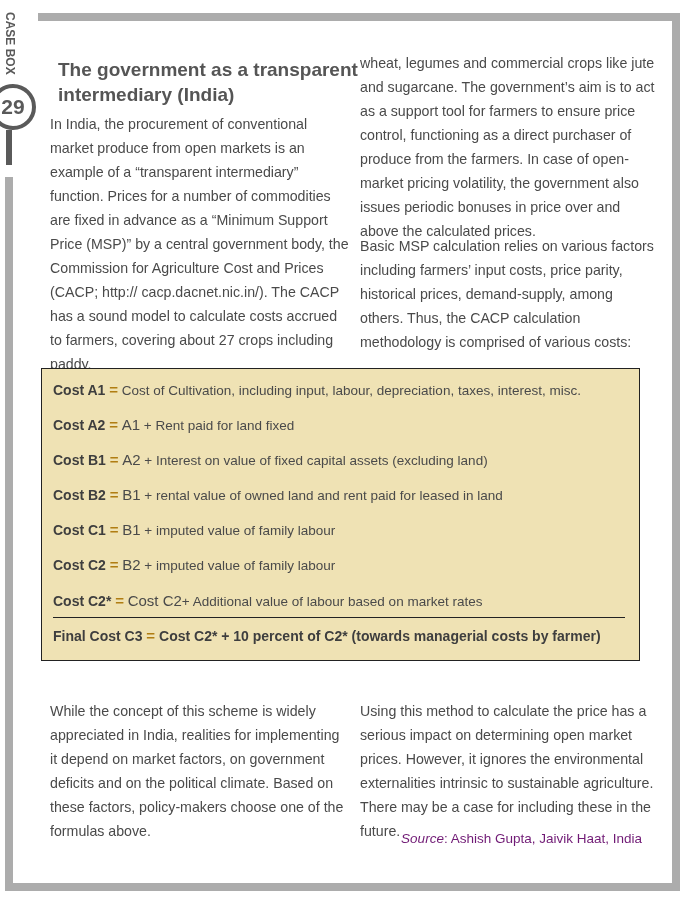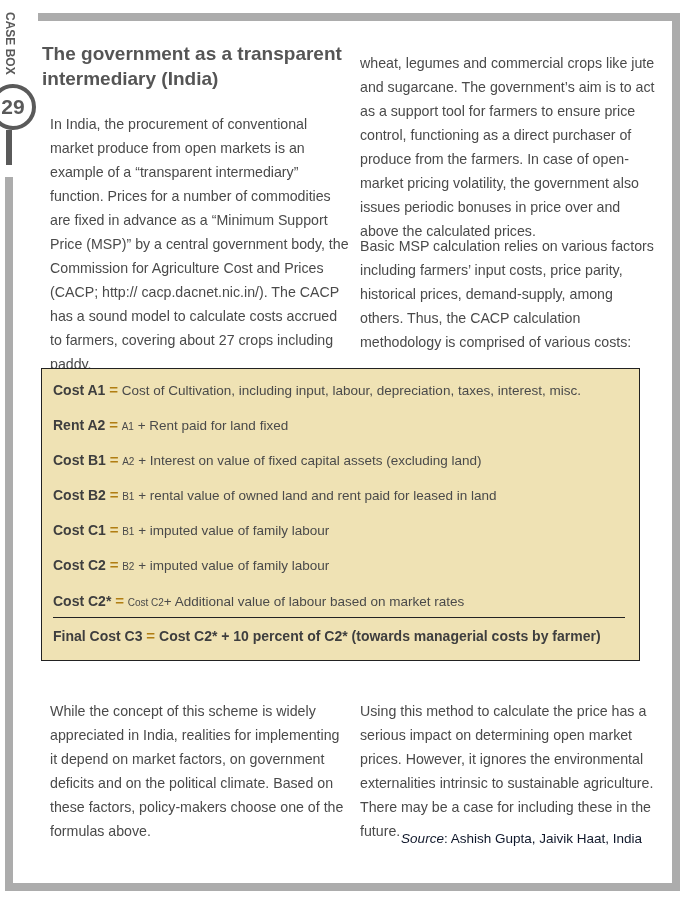--- a/index.html
+++ b/index.html
@@ -15,39 +15,39 @@
   
   .case-label { position: absolute; left: 0px; top: 12px; width: 20px; height: 70px;
                 writing-mode: vertical-rl; font-weight: bold; font-size: 12px; color: #5a5a5a;
                 letter-spacing: 0px; display: flex; align-items: center; justify-content: flex-start; }
   .case-circle { position: absolute; left: -10px; top: 84px; width: 38px; height: 38px; border-radius: 50%;
                  border: 4px solid #5a5a5a; background: #fff; display: flex; align-items: center; justify-content: center;
                  font-weight: bold; font-size: 21px; color: #5a5a5a; }
   .case-stem { position: absolute; left: 6px; top: 130px; width: 6px; height: 35px; background: #5a5a5a; }
 
   .title { position: absolute; left: 42px; top: 41px; width: 300px; font-weight: bold; font-size: 19px;
-           line-height: 25px; color: #555555; margin: 0; }
+           line-height: 25px; color: #555555; margin: 16px; }
 
   .col { position: absolute; font-size: 14.2px; line-height: 24px; color: #4a4a4a; margin: 8px; }
   .col-left-top { left: 42px; top: 104px; width: 300px; }
   .col-right-top { left: 352px; top: 43px; width: 300px; }
   .col-right-top2 { left: 352px; top: 226px; width: 300px; }
   .col-left-bot { left: 42px; top: 691px; width: 300px; }
   .col-right-bot { left: 352px; top: 691px; width: 300px; }
 
-  .source { position: absolute; right: 42px; top: 831px; font-size: 13.5px; color: #0f172a; }
+  .source { position: absolute; right: 42px; top: 831px; font-size: 13.5px; color: #701a75; }
   .source em { font-style: italic; }
 
   
   .cost-box { position: absolute; left: 41px; top: 368px; width: 599px; height: 293px;
               background: #efe2b4; border: 1.5px solid #222; box-sizing: border-box; }
   .cost-row { position: absolute; left: 11px; font-size: 13.5px; color: #4a4a4a; white-space: nowrap; text-align: center; }
   .cost-row .name { font-weight: bold; font-size: 14px; color: #3e3e3e; }
   .cost-row .eq { font-weight: bold; color: #b07d12; font-size: 15px; }
-  .cost-row .sm { font-size: 10px; }
+  .cost-row .sm { font-size: 15px; }
   .cost-divider { position: absolute; left: 11px; top: 248px; width: 572px; height: 1px; background: #222; }
   .final-row { font-weight: bold; font-size: 14px; color: #3e3e3e; }
 </style>
 </head>
 <body>
 
 <div class="frame-top"></div>
 <div class="frame-right"></div>
 <div class="frame-bottom"></div>
 <div class="frame-left"></div>
@@ -64,21 +64,21 @@
 <p class="col col-right-top">wheat, legumes and commercial crops like jute and sugarcane. The government’s aim is to act as a support tool for farmers to ensure price control, functioning as a direct purchaser of produce from the farmers. In case of open-market pricing volatility, the government also issues periodic bonuses in price over and above the calculated prices.</p>
 <p class="col col-right-top2">Basic MSP calculation relies on various factors including farmers’ input costs, price parity, historical prices, demand-supply, among others. Thus, the CACP calculation methodology is comprised of various costs:</p>
 
 <div class="cost-box">
   <div class="cost-row" style="top:12px">
     <span class="name">Cost A1</span>
     <span class="eq">=</span>
     <span>Cost of Cultivation, including input, labour, depreciation, taxes, interest, misc.</span>
   </div>
   <div class="cost-row" style="top:47px">
-    <span class="name">Rent A2</span>
+    <span class="name">Cost A2</span>
     <span class="eq">=</span>
     <span class="sm">A1</span><span> + Rent paid for land fixed</span>
   </div>
   <div class="cost-row" style="top:82px">
     <span class="name">Cost B1</span>
     <span class="eq">=</span>
     <span class="sm">A2</span><span> + Interest on value of fixed capital assets (excluding land)</span>
   </div>
   <div class="cost-row" style="top:117px">
     <span class="name">Cost B2</span>

